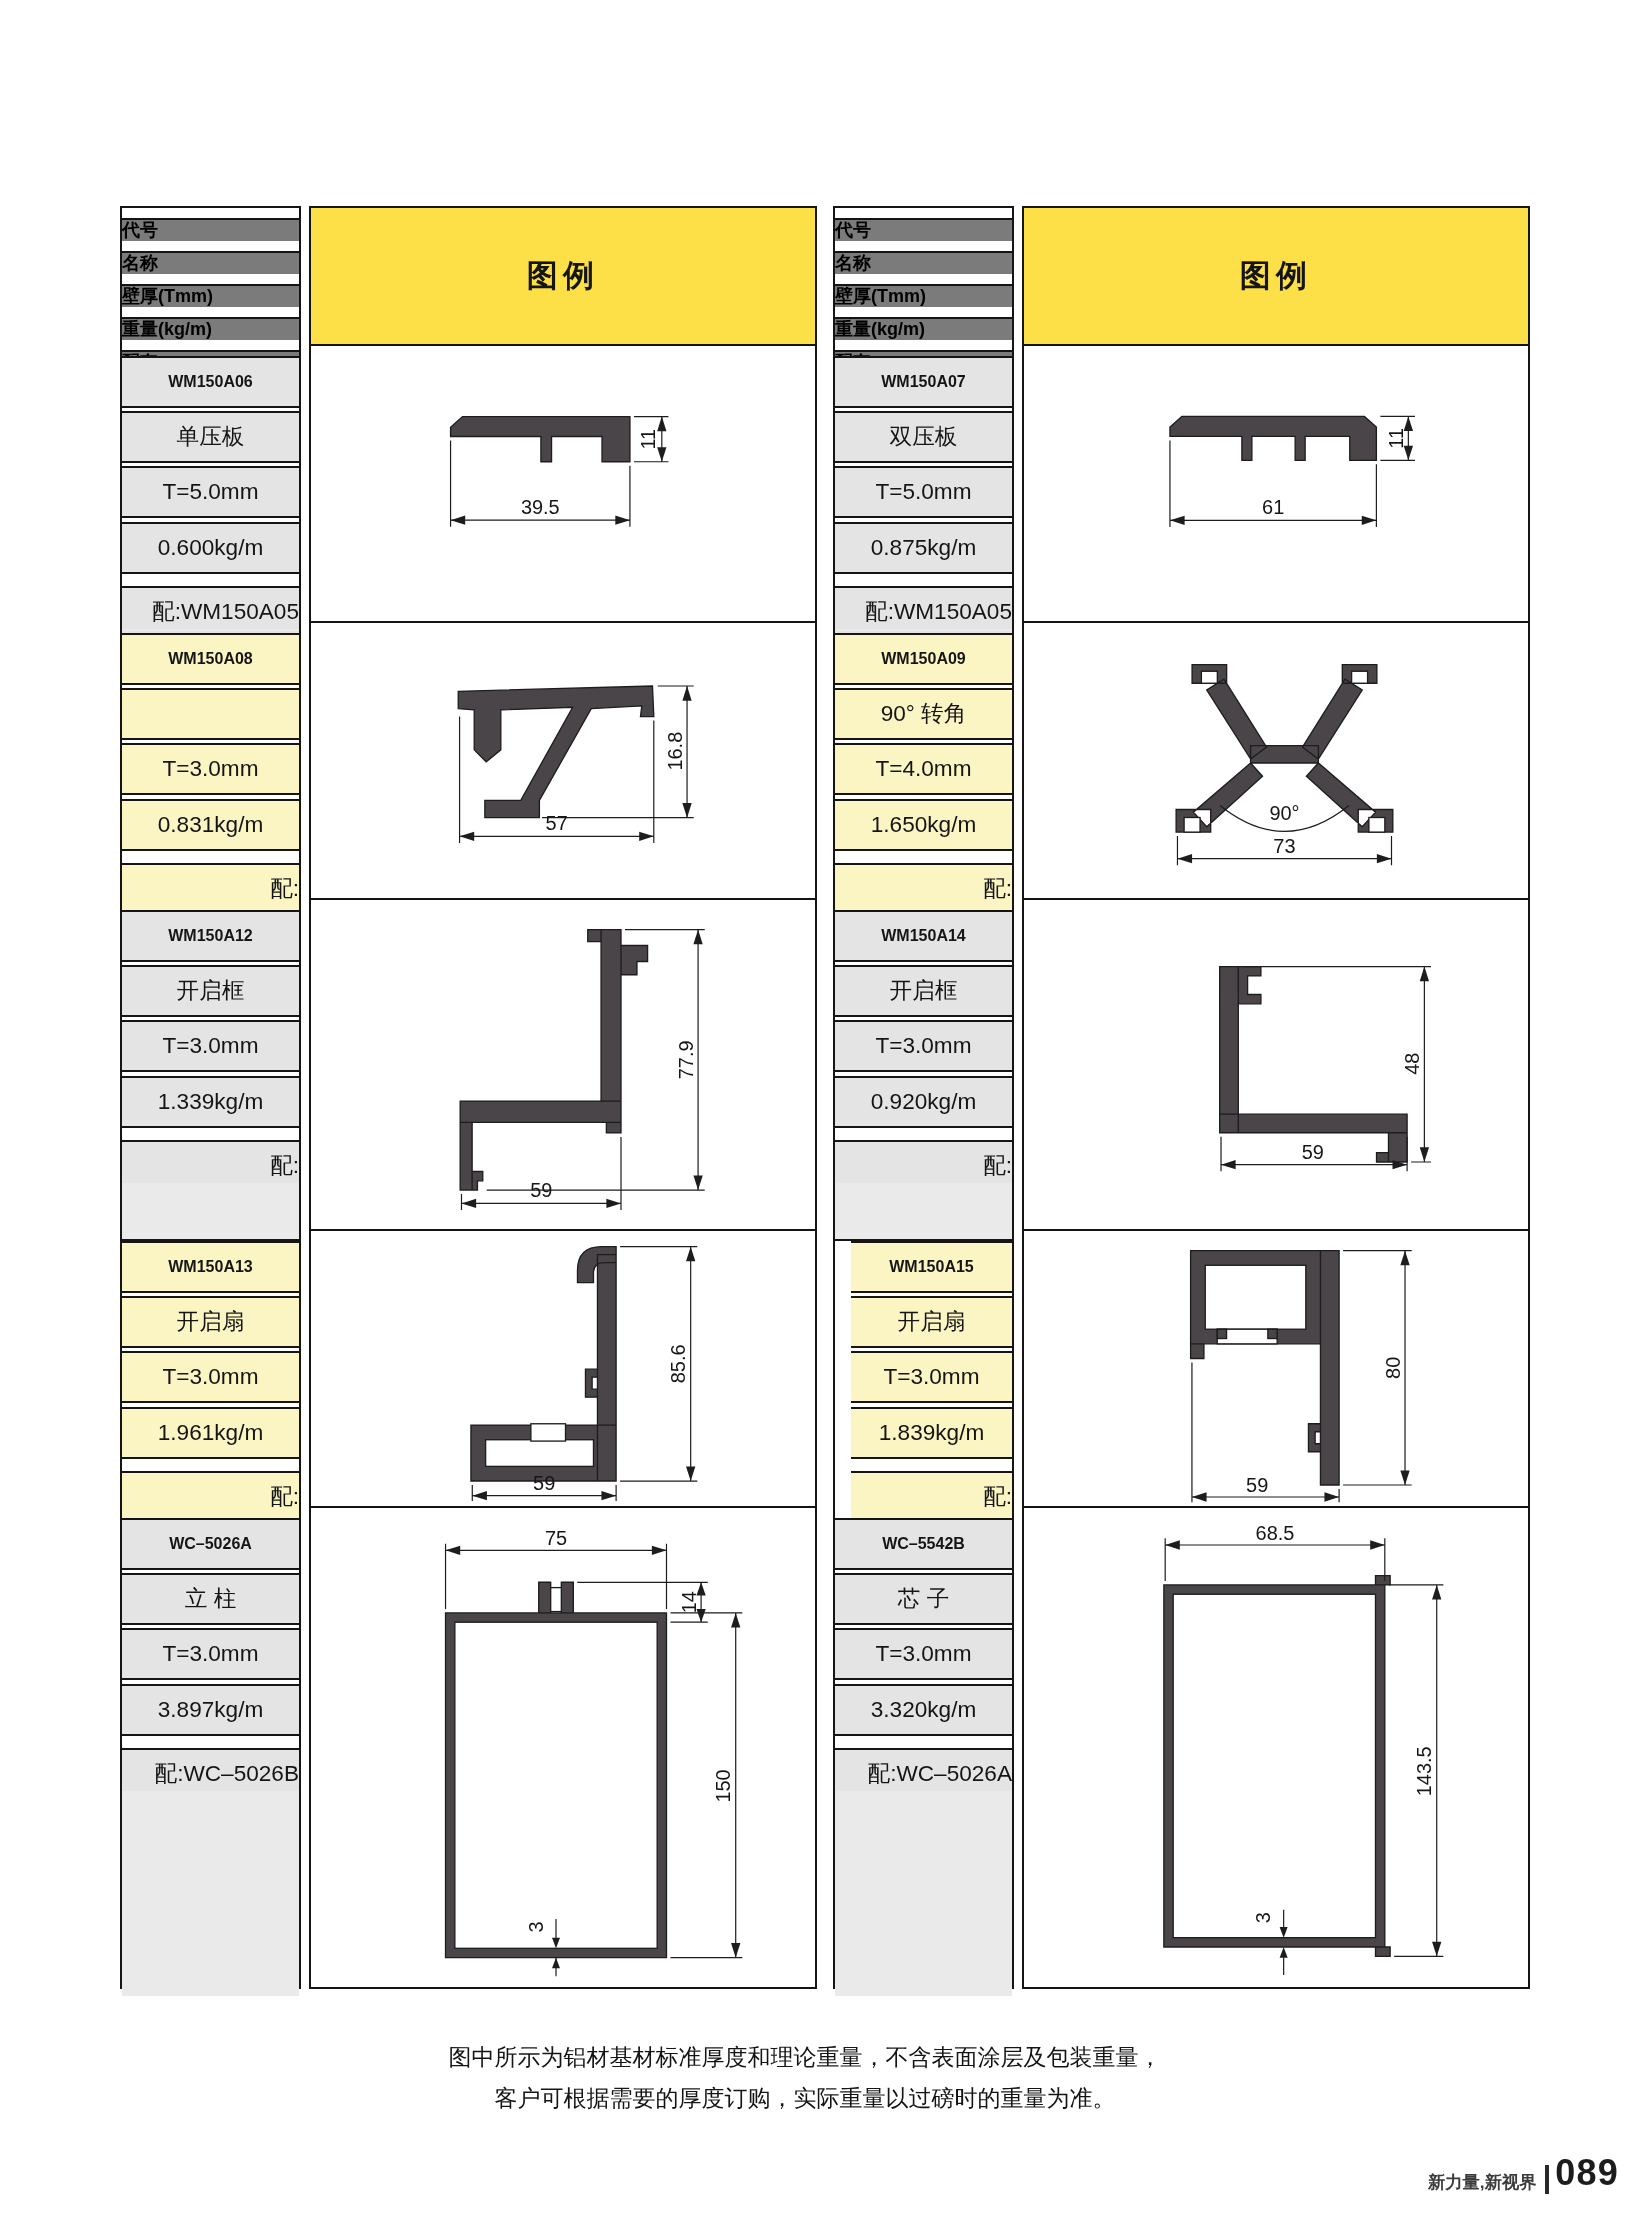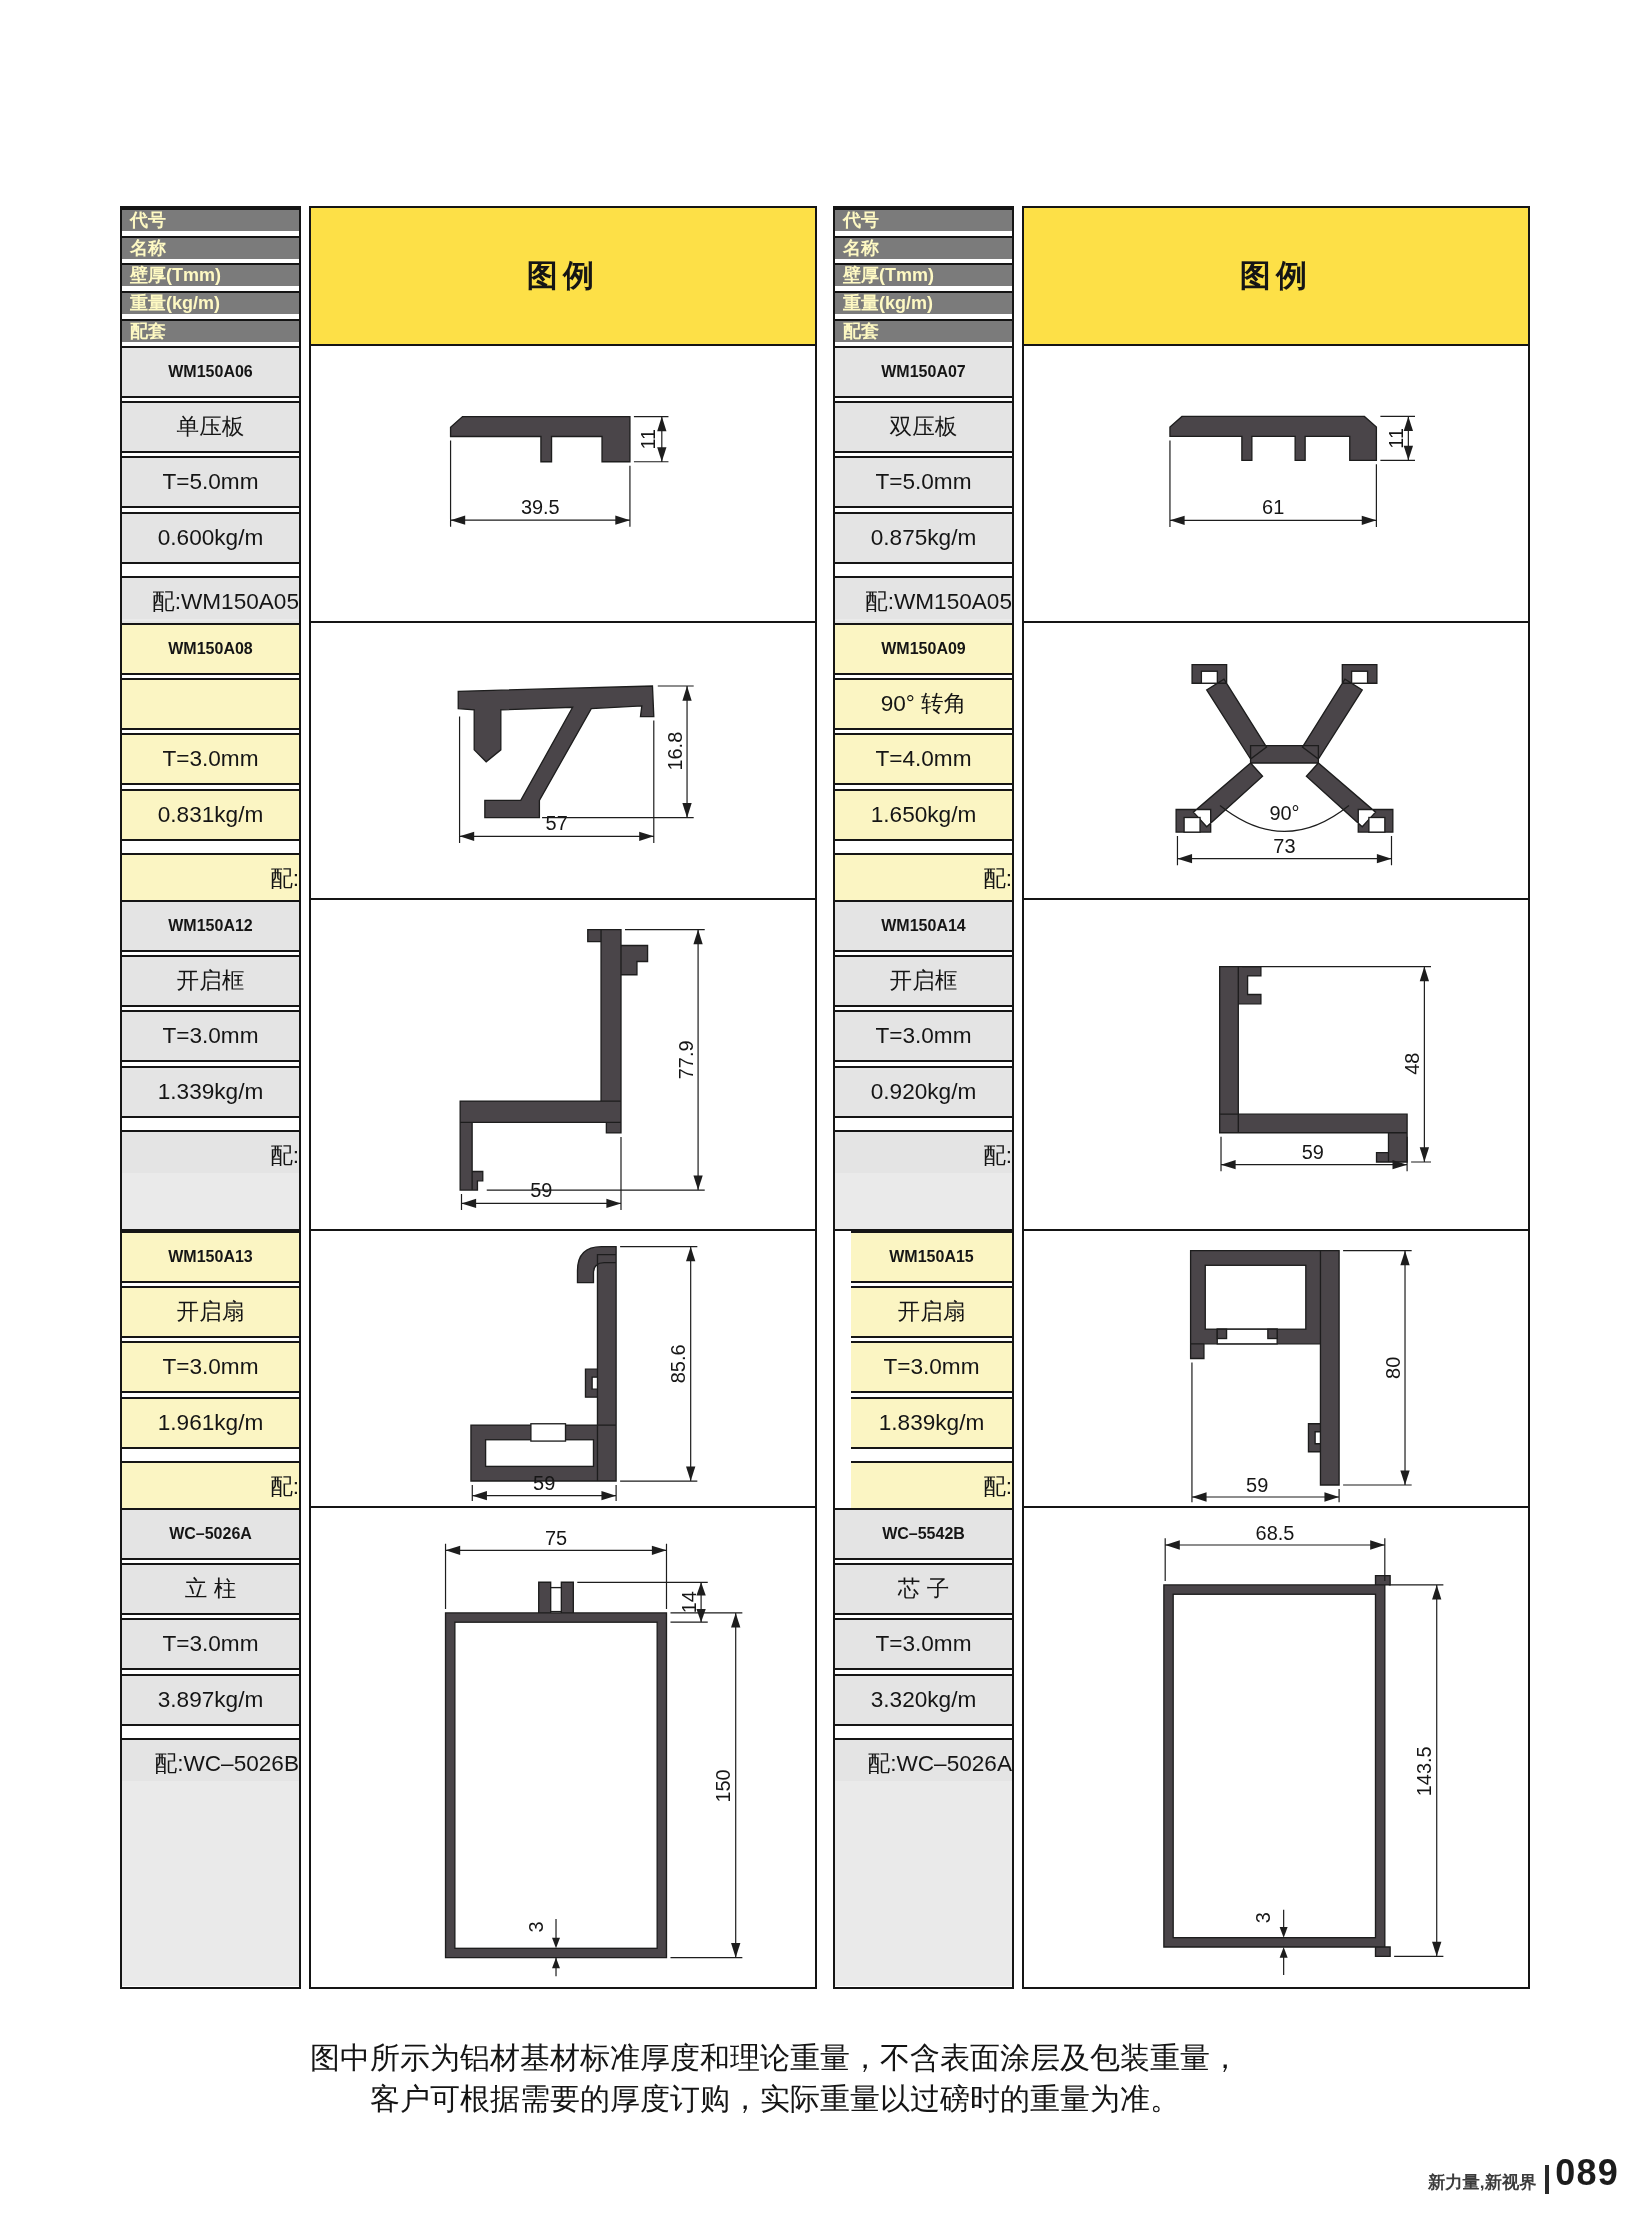--- a/index.html
+++ b/index.html
@@ -6,22 +6,22 @@
   body{font-family:"Liberation Sans", sans-serif;color:#151515;}
   .page{position:relative;width:1651px;height:2239px;background:#ffffff;overflow:hidden;}
 
   .tbl{position:absolute;top:206px;width:697px;height:1783px;}
 
   
   .label-col{position:absolute;left:0;top:0;width:181px;height:1783px;
              border:2px solid #151515;box-sizing:border-box;background:#ffffff;}
   .lheads{height:138px;}
   .lhead{height:23px;margin-bottom:4.7px;background:#7b7b7b;border-top:2px solid #141414;
-         box-sizing:border-box;color:#fef9c3;font-weight:bold;font-size:18px;
-         line-height:20.6px;padding-left:8px;}
+         box-sizing:border-box;color:#000000;font-weight:bold;font-size:18px;
+         line-height:20.6px;margin-top:10px;}
   .lrow{position:relative;box-sizing:border-box;border-bottom:2px solid #151515;background:#ffffff;}
   .lrow.last{border-bottom:none;}
   .lcell{position:absolute;left:0;right:0;height:52px;box-sizing:border-box;
          border-top:2px solid #151515;border-bottom:2px solid #151515;
          font-size:22.6px;line-height:47px;text-align:center;}
   .lcell:nth-child(1){top:0;font-weight:bold;font-size:16px;}
   .lcell:nth-child(2){top:55px;}
   .lcell:nth-child(3){top:110px;}
   .lcell:nth-child(4){top:166px;}
   .lcell:nth-child(5){top:230px;text-align:right;padding-left:9px;}
@@ -43,21 +43,21 @@
 
   
   .pf{fill:#4a4549;stroke:#1d1d1d;stroke-width:2;}
   .wh{fill:#ffffff;stroke:#1d1d1d;stroke-width:2;}
   .dl{stroke:#1d1d1d;stroke-width:1.8;fill:none;}
   .ar{fill:#1d1d1d;stroke:none;}
   .dt{font-size:30px;fill:#161616;font-family:"Liberation Sans",sans-serif;}
 
   
   .note{position:absolute;left:0;top:2037px;width:1550px;text-align:center;
-        font-size:30px;line-height:41px;color:#141414;}
+        font-size:23px;line-height:41px;color:#141414;padding-left:30px;}
   .pagefoot{position:absolute;left:1428px;top:2152px;display:flex;align-items:flex-end;}
   .brand{font-size:17.3px;font-weight:bold;color:#3c3c3c;}
   .pbar{width:4px;height:29px;background:#2a2a2a;margin:0 6.7px 0 8px;}
   .pnum{font-size:36px;font-weight:bold;color:#1c1c1c;letter-spacing:1.3px;}
 </style>
 </head>
 <body>
 
 <div class="page">
 

